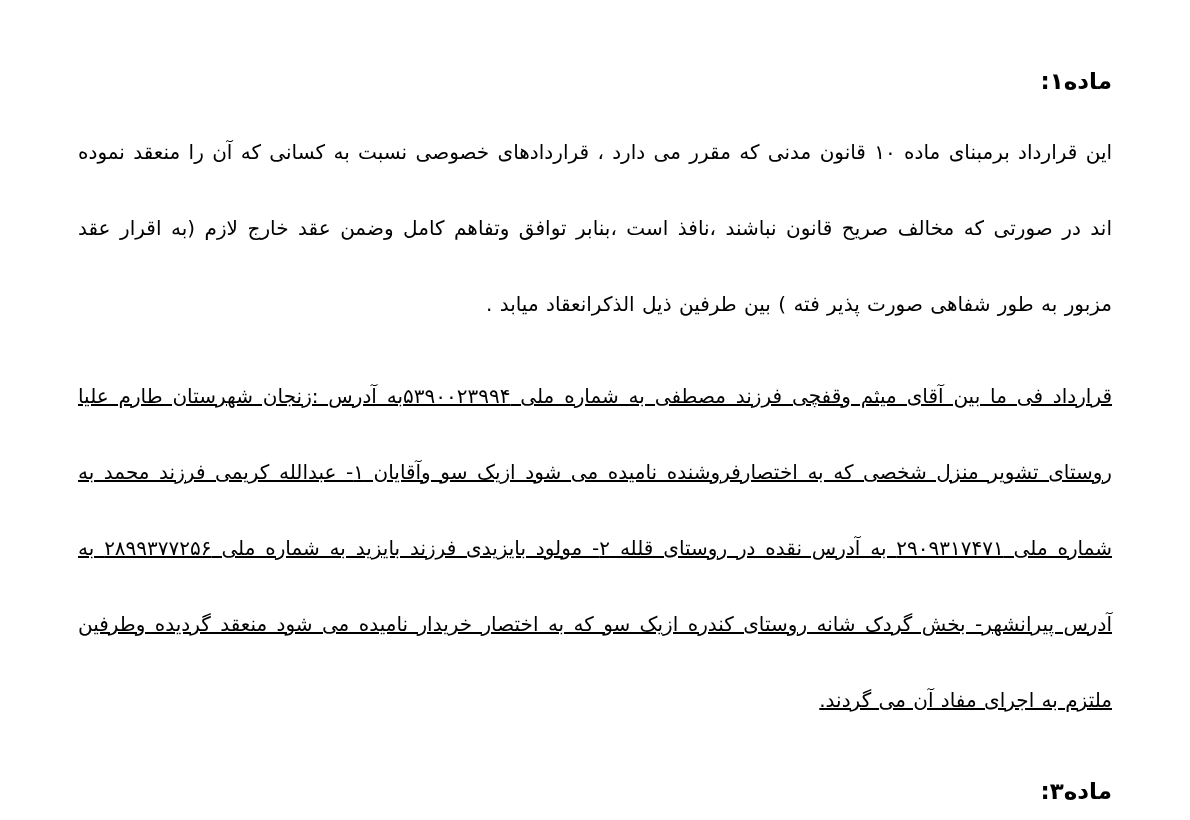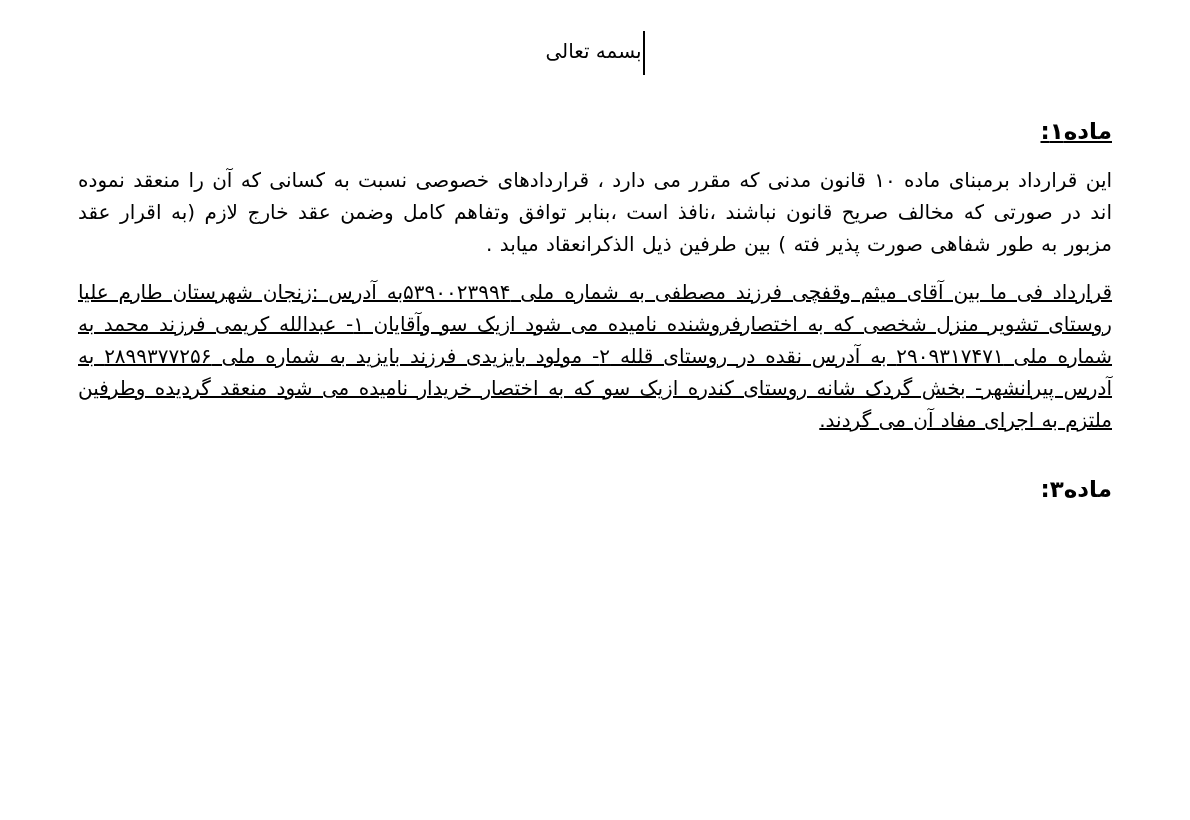--- a/index.html
+++ b/index.html
@@ -35,42 +35,39 @@
     vertical-align: middle;
     margin-left: 1px;
   }
   .article-heading {
     font-size: 23px;
     font-weight: bold;
     margin: 0;
     line-height: 34px;
     text-align: right;
   }
-  .heading-1 { margin-top: 38px; text-decoration: underline; }
+  .heading-1 { margin-top: 38px; }
   .heading-2 { margin-top: 36px; }
   .heading-3 { margin-top: 36px; text-align: right; }
   .article-body {
     font-size: 20px;
-    line-height: 32px;
+    line-height: 76px;
     margin: 12px 0 0 0;
     text-align: justify;
     text-align-last: right;
     word-spacing: 1px;
   }
   .body-1 { margin-top: 16px; }
   .body-2 { margin-top: 16px; text-decoration: underline; }
 </style>
 </head>
 <body>
 
 <div class="page">
 
-  <div class="bismillah-row">
-    <span class="text-cursor"></span><span>بسمه تعالی</span>
-  </div>
 
   <h2 class="article-heading heading-1">ماده۱:</h2>
 
   <p class="article-body body-1">این قرارداد برمبنای ماده ۱۰ قانون مدنی که مقرر می دارد ، قراردادهای خصوصی نسبت به کسانی که آن را منعقد نموده اند در صورتی که مخالف صریح قانون نباشند ،نافذ است ،بنابر توافق وتفاهم کامل وضمن عقد خارج لازم (به اقرار عقد مزبور به طور شفاهی صورت پذیر فته ) بین طرفین ذیل الذکرانعقاد میابد .</p>
 
 
   <p class="article-body body-2">قرارداد فی ما بین آقای میثم وقفچی فرزند مصطفی به شماره ملی ۵۳۹۰۰۲۳۹۹۴به آدرس :زنجان شهرستان طارم علیا روستای تشویر منزل شخصی که به اختصارفروشنده نامیده می شود ازیک سو وآقایان ۱- عبدالله کریمی فرزند محمد به شماره ملی ۲۹۰۹۳۱۷۴۷۱ به آدرس نقده در روستای قلله ۲- مولود بایزیدی فرزند بایزید به شماره ملی ۲۸۹۹۳۷۷۲۵۶ به آدرس پیرانشهر- بخش گردک شانه روستای کندره ازیک سو که به اختصار خریدار نامیده می شود منعقد گردیده وطرفین ملتزم به اجرای مفاد آن می گردند.</p>
 
   <h2 class="article-heading heading-3">ماده۳:</h2>
 

